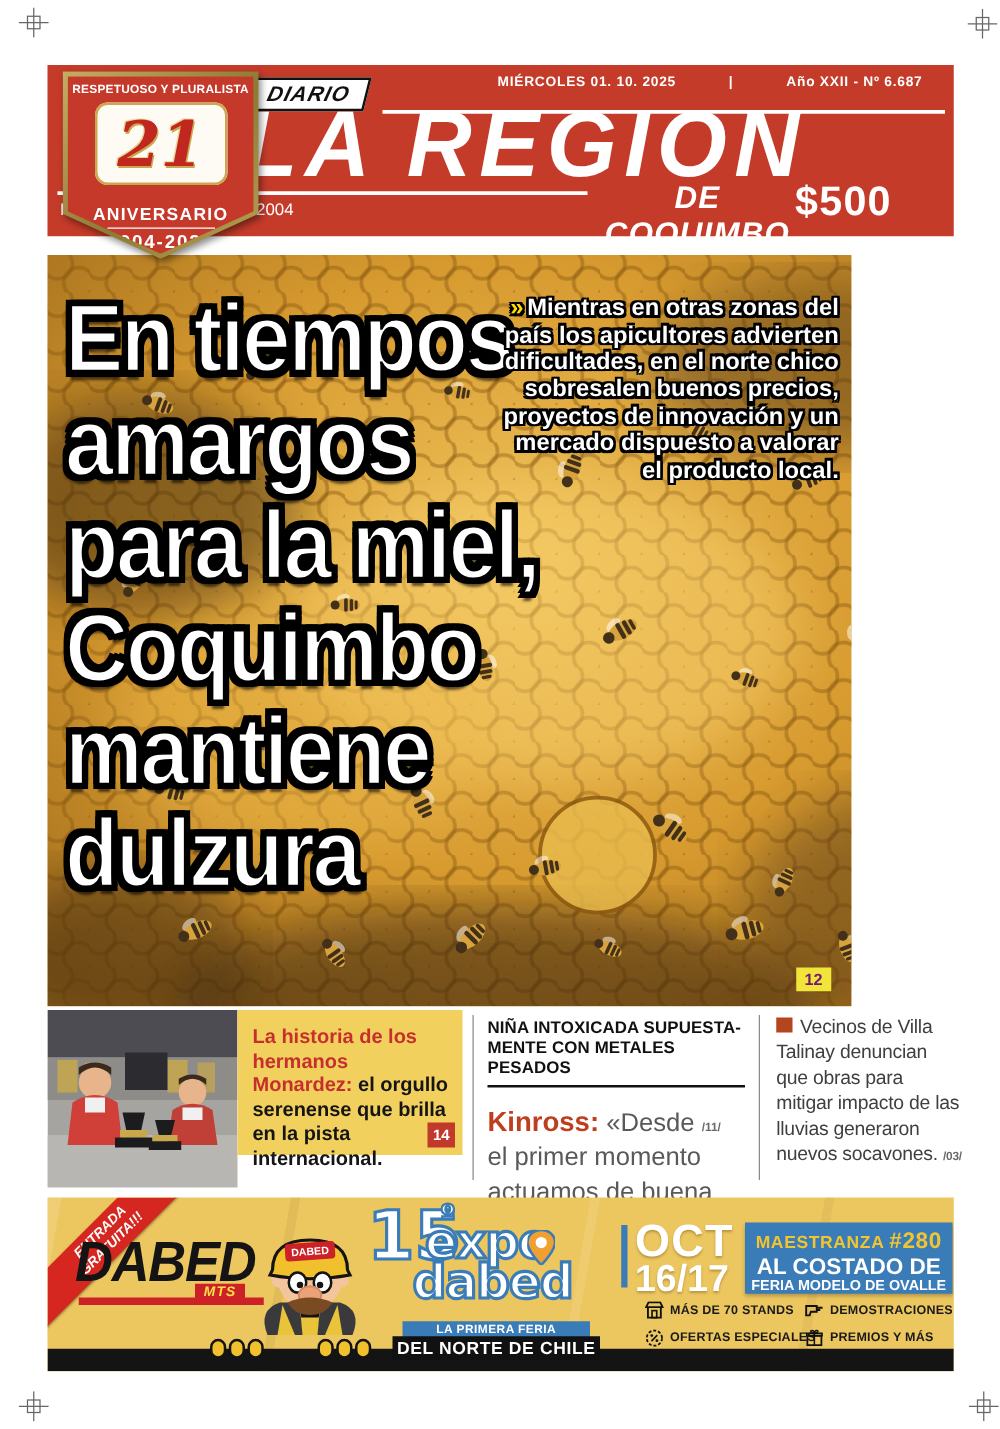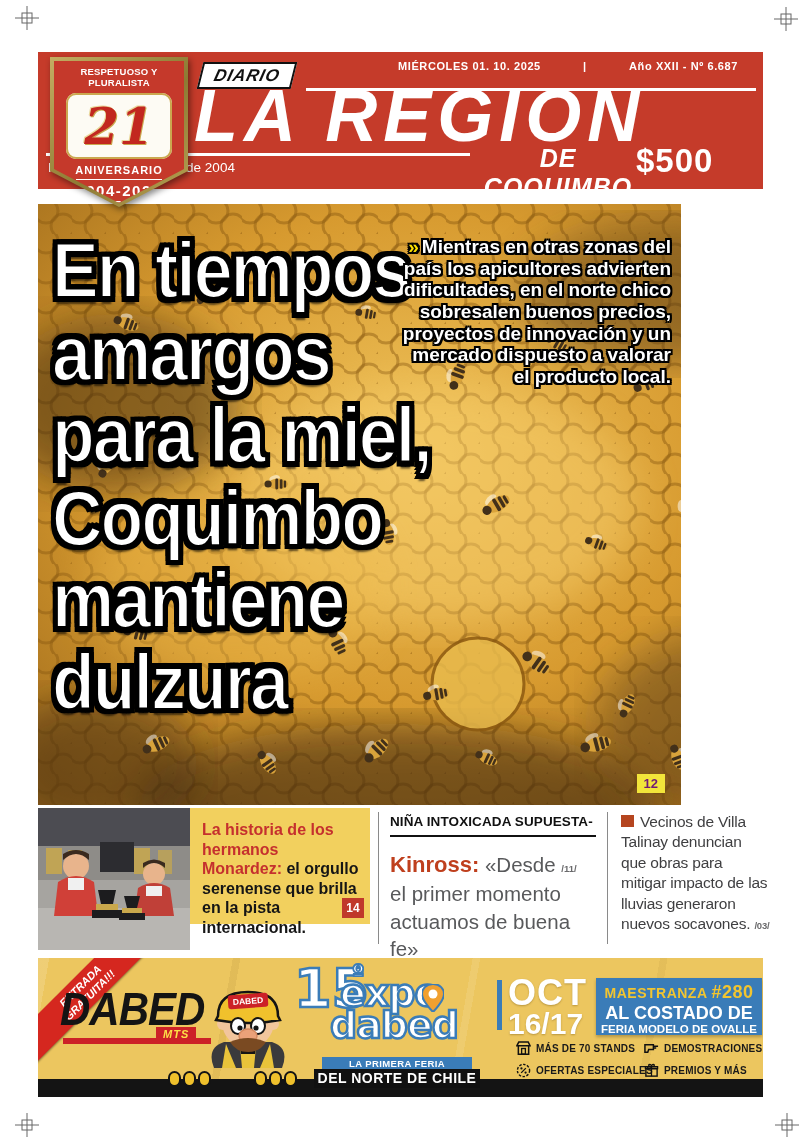--- a/index.html
+++ b/index.html
@@ -22,32 +22,32 @@
   .mast-line-top { position:absolute; left:268px; top:36px; width:450px; height:3px; background:#fff; }
   .mast-title { position:absolute; left:156px; top:26px; width:566px; color:#fff; font-style:italic; font-weight:900;
                 font-size:72px; letter-spacing:6px; line-height:1; transform:scaleY(1.04); transform-origin:left top; white-space:nowrap; }
   .mast-line-bottom { position:absolute; left:8px; top:101px; width:424px; height:3px; background:#fff; }
   .mast-sub { position:absolute; left:430px; top:92px; width:180px; text-align:center; color:#fff; font-style:italic;
               font-weight:900; font-size:25px; letter-spacing:1px; }
   .mast-founded { position:absolute; left:10px; top:108px; color:#fff; font-size:13.5px; }
   .mast-price { position:absolute; left:598px; top:90px; color:#fff; font-weight:900; font-size:33px; letter-spacing:1px; }
 
   
-  .badge { position:absolute; left:50px; top:57px; width:138px; height:150px; z-index:12;
+  .badge { position:absolute; left:50px; top:57px; width:157px; height:150px; z-index:12;
            filter:drop-shadow(2px 3px 3px rgba(0,0,0,.45)); }
   .badge .gold { position:absolute; inset:0; background:linear-gradient(135deg,#c4ad62,#8d7a33 55%,#b9a254);
                  clip-path:polygon(0 0,100% 0,100% 76%,50% 100%,0 76%); }
   .badge .red  { position:absolute; inset:4px; background:#c5392b;
                  clip-path:polygon(0 0,100% 0,100% 76%,50% 100%,0 76%); text-align:center; }
   .badge-tagline { margin-top:5px; color:#fff; font-size:9.5px; font-weight:900; letter-spacing:.2px; }
   .badge-panel { margin:5px auto 0; width:106px; height:66px; background:#fdfbf4; border-radius:10px;
                  box-shadow:0 0 0 2px #caa84f inset; display:flex; align-items:center; justify-content:center; }
   .badge-num { font-family:"DejaVu Serif", serif; font-style:italic; font-weight:bold; font-size:50px; color:#c2271f;
                text-shadow:1px 1px 0 #caa84f, -1px -1px 0 #e9d89a; }
-  .badge-anniv { margin-top:5px; color:#fff; font-size:11px; font-weight:900; letter-spacing:1px; }
+  .badge-anniv { margin-top:15px; color:#fff; font-size:14px; font-weight:900; letter-spacing:1px; }
   .badge-rule { margin:3px auto 0; width:86px; height:1px; background:#fff; }
   .badge-years { margin-top:2px; color:#fff; font-size:15px; font-weight:bold; letter-spacing:1.5px; }
   .badge-brand { margin-top:1px; color:#fff; font-size:10px; font-weight:900; font-style:italic; letter-spacing:1px; }
 
   
   .photo { position:absolute; left:38px; top:189px; width:643px; height:601px; overflow:hidden; background:#c08a28;margin-top:15px; }
   .photo svg.bg { position:absolute; left:0; top:0; }
   .headline { position:absolute; left:14px; top:26px; z-index:3; color:#fff; font-weight:bold; font-size:70px;
               letter-spacing:-2px; line-height:1.07; transform:scaleY(1.10); transform-origin:left top; white-space:nowrap;
               -webkit-text-stroke:2px #000;
@@ -311,20 +311,21 @@
     <div class="feature-box">
       <span class="feature-hl">La historia de los hermanos Monardez:</span>
       <span class="feature-body">el orgullo serenense que brilla en la pista internacional.</span>
       <div class="feature-pageref">14</div>
     </div>
   </div>
 
   <div class="story-mid">
     <div class="story-kicker">
       <div>NIÑA INTOXICADA SUPUESTA-</div>
+      <div>MENTE CON METALES PESADOS</div>
     </div>
     <p class="story-quote">
       <span class="src">Kinross:</span>
       <span>«Desde</span>
       <span class="smallref">/11/</span>
       <span>el primer momento actuamos de buena fe»</span>
     </p>
   </div>
 
   <div class="story-right">

